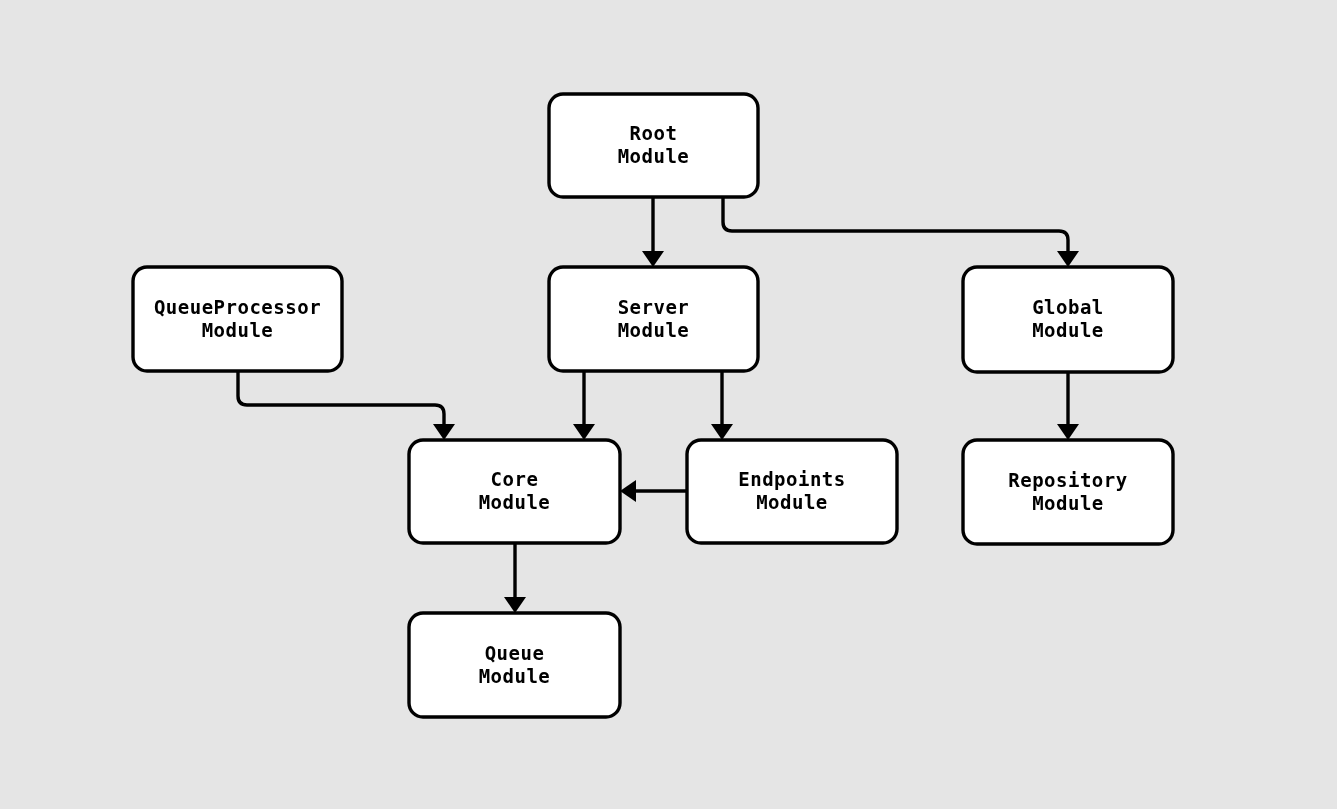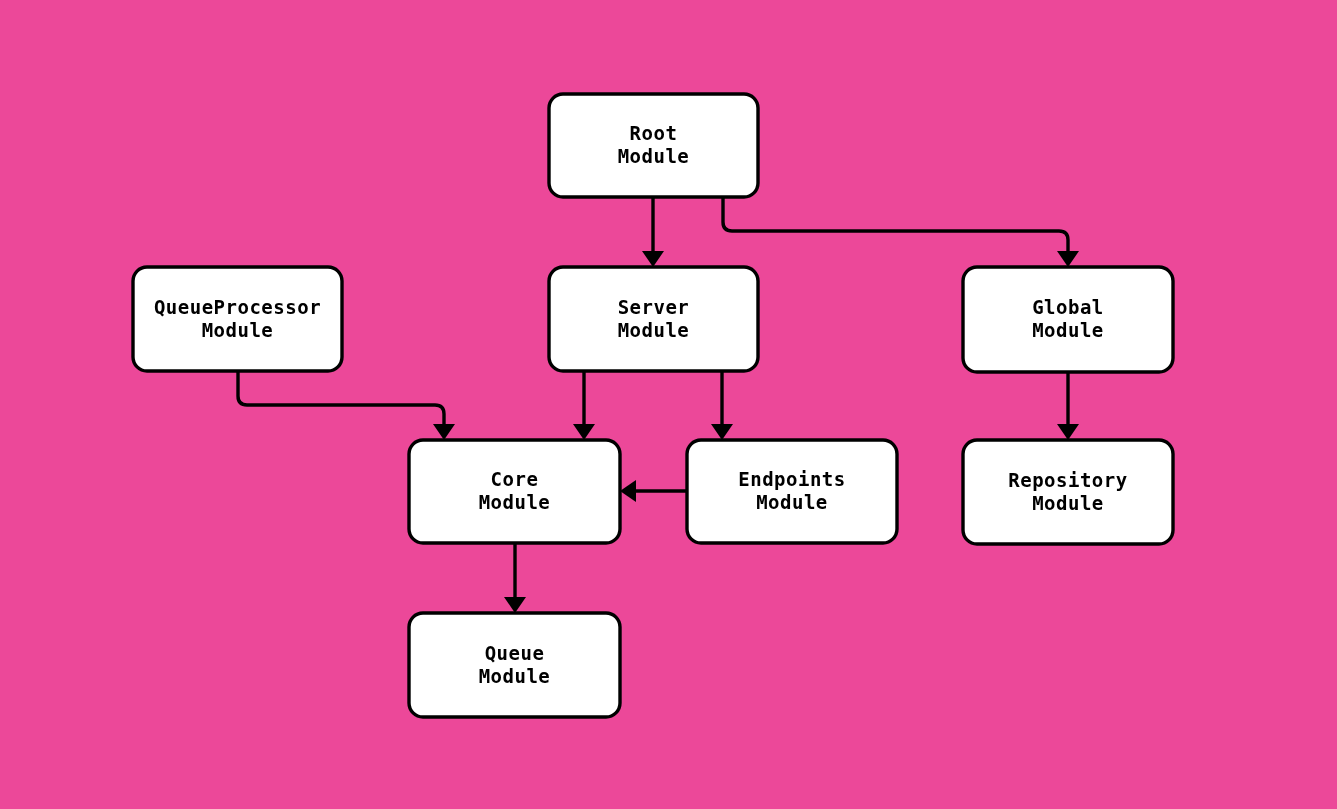--- a/index.html
+++ b/index.html
@@ -11,21 +11,21 @@
   body {
     width: 1337px;
     height: 809px;
     overflow: hidden;
     font-family: "DejaVu Sans Mono", "Liberation Mono", monospace;
   }
   #diagram-root {
     position: relative;
     width: 1337px;
     height: 809px;
-    background: #ec4899;
+    background: #e5e5e5;
   }
   svg#diagram-canvas {
     display: block;
     width: 1337px;
     height: 809px;
   }
   .node-rect {
     fill: #ffffff;
     stroke: #000000;
     stroke-width: 3.4;

